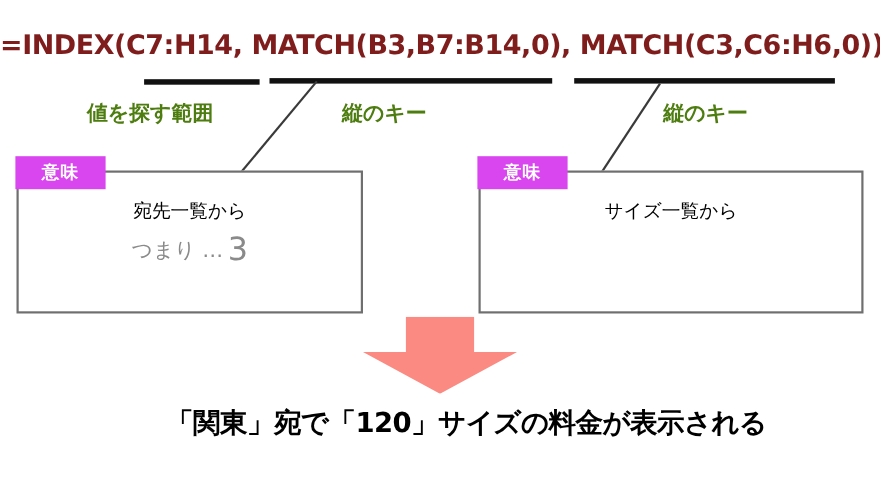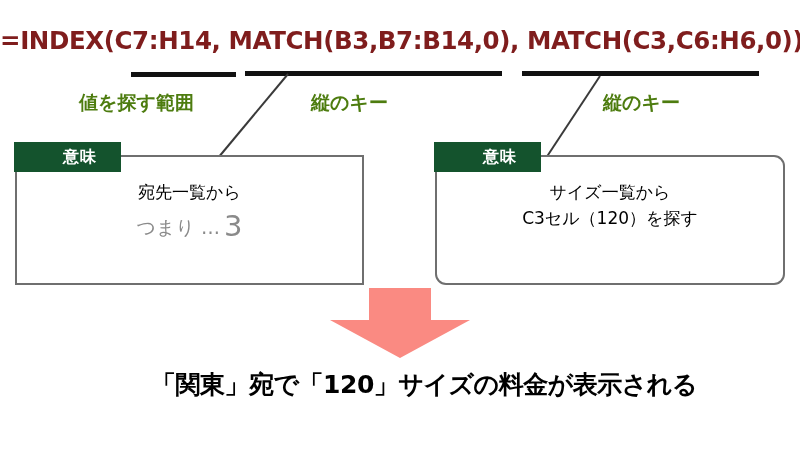--- a/index.html
+++ b/index.html
@@ -59,22 +59,22 @@
 
   
   .meaning-box {
     position: absolute;
     top: 155px;
     height: 130px;
     box-sizing: border-box;
     border: 2px solid #6f6f6f;
     background: #ffffff;
   }
-  #box-left  { left: 15px;  width: 349px; }
-  #box-right { left: 435px; width: 350px; border-radius: 11px; }
+  #box-left  { left: 15px;  width: 315px; }
+  #box-right { left: 435px; width: 350px; }
 
   .box-body {
     position: absolute;
     left: 0;
     right: 0;
     top: 22px;
     text-align: center;
   }
   .box-line {
     font-family: "DejaVu Sans", "Liberation Sans", sans-serif;
@@ -98,29 +98,28 @@
     vertical-align: -2px;
     margin-left: 4px;
   }
 
   
   .tag {
     position: absolute;
     top: 142px;
     width: 82px;
     height: 30px;
-    background: #14532d;
+    background: #d946ef;
     color: #ffffff;
     font-family: "DejaVu Sans", "Liberation Sans", sans-serif;
     font-weight: bold;
     font-size: 16px;
     line-height: 30px;
     text-align: center;
     letter-spacing: 1px;
-    padding-left: 25px;
   }
   #tag-left  { left: 14px; }
   #tag-right { left: 434px; }
 
   
   #arrow {
     position: absolute;
     left: 330px;
     top: 288px;
     width: 140px;
@@ -169,21 +168,20 @@
     <div class="box-result">
       <span>つまり …</span><span class="big">3</span>
     </div>
   </div>
 </div>
 <div class="tag" id="tag-left">意味</div>
 
 <div class="meaning-box" id="box-right">
   <div class="box-body">
     <div class="box-line">サイズ一覧から</div>
-    <div class="box-line">C3セル（120）を探す</div>
   </div>
 </div>
 <div class="tag" id="tag-right">意味</div>
 
 <svg id="arrow" viewBox="0 0 140 70" preserveAspectRatio="none">
   <polygon points="39,0 101,0 101,32 140,32 70,70 0,32 39,32" fill="#fa8a82"></polygon>
 </svg>
 
 <div id="conclusion">「関東」宛で「120」サイズの料金が表示される</div>
 

